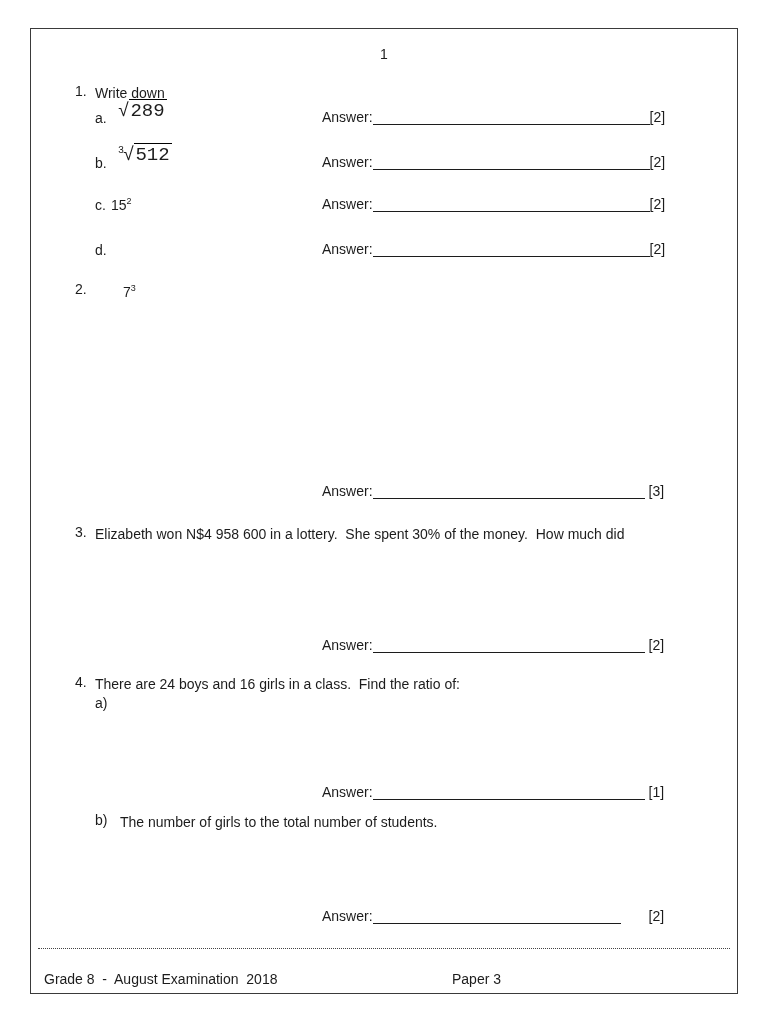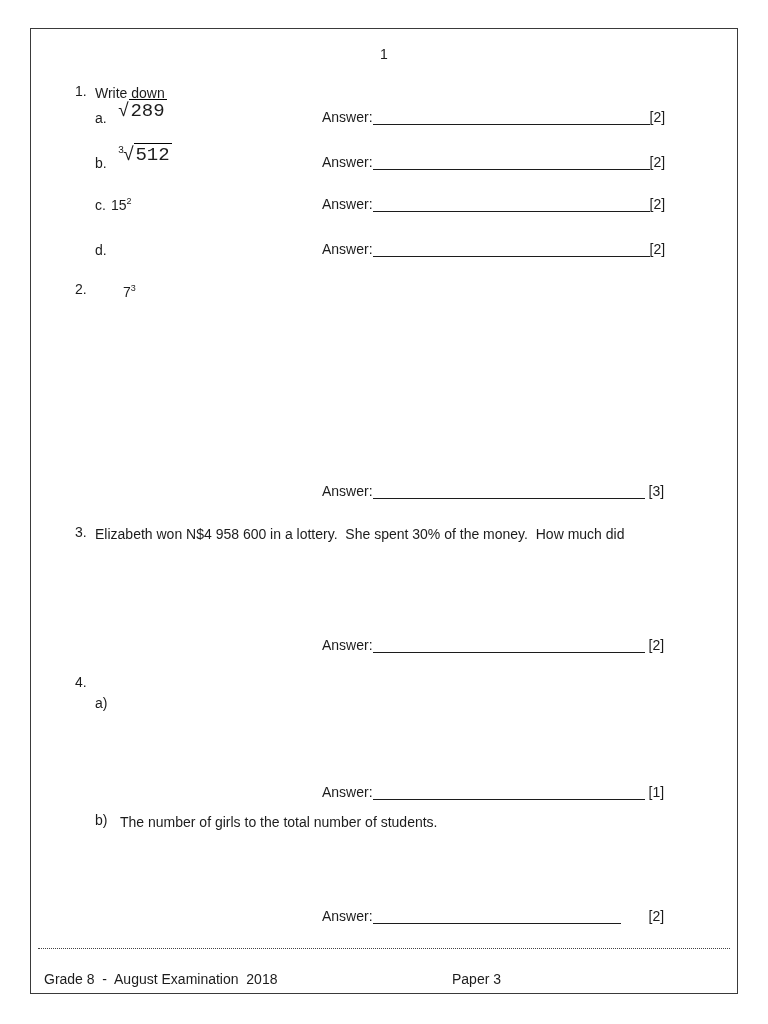--- a/index.html
+++ b/index.html
@@ -135,20 +135,21 @@
     </span>
   </div>
   <div class="answer-row" style="left:322px; top:637px;">
     <span class="answer-label">Answer:</span>
       <span class="answer-line w272"></span>
       <span class="marks gap4">[2]</span>
   </div>
 
   <div class="abs q-head" style="left:75px; top:674px; width:620px;">
     <span class="q-num">4.</span>
+    <span class="q-text pre">There are 24 boys and 16 girls in a class.  Find the ratio of:</span>
   </div>
 
   <div class="abs q-head" style="left:95px; top:695px; width:600px;">
     <span class="q-num" style="width:25px; flex:0 0 25px;">a)</span>
   </div>
   <div class="answer-row" style="left:322px; top:784px;">
     <span class="answer-label">Answer:</span>
       <span class="answer-line w272"></span>
       <span class="marks gap4">[1]</span>
   </div>

